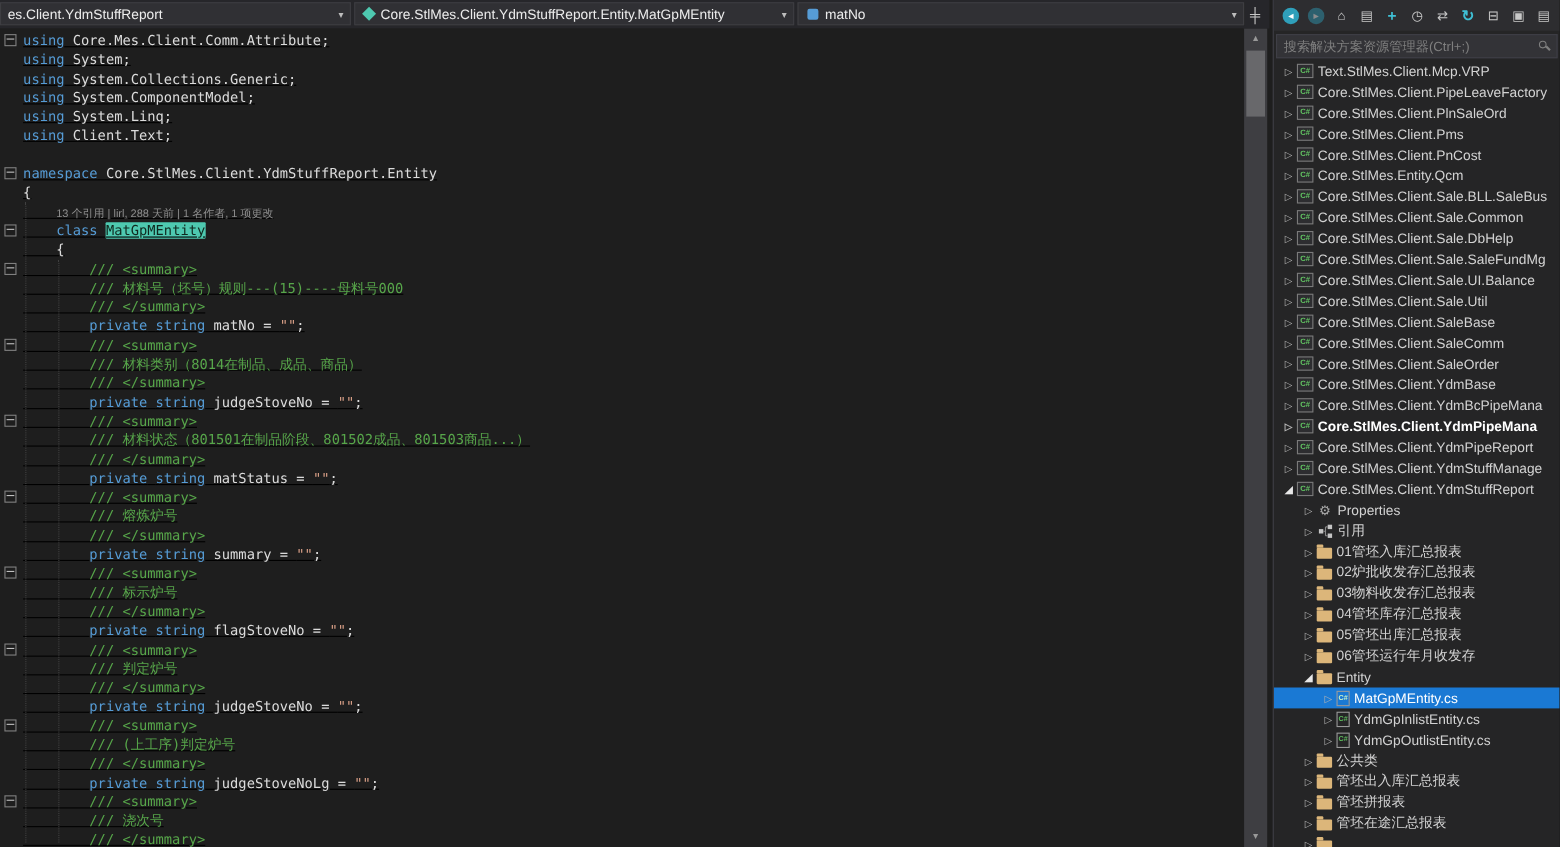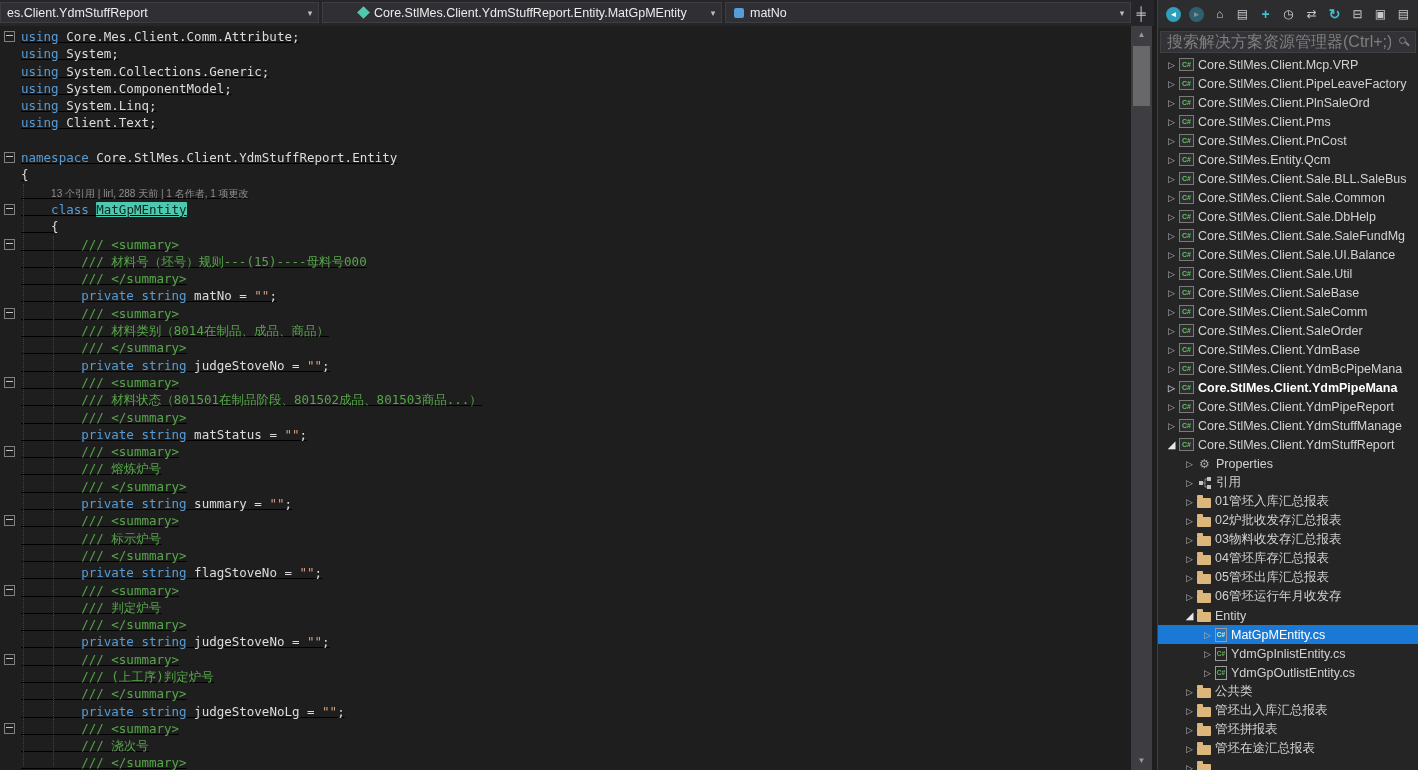--- a/index.html
+++ b/index.html
@@ -2,21 +2,21 @@
 <html style="--sel: #1a79d4; --hl: #4ec9b0; --folder: #dcb67a; --kw: #569cd6; --com: #57a64a; --str: #d69d85;"><head>
 <meta charset="utf-8">
 <style>
   html,body{margin:0;padding:0;background:#1e1e1e;}
   .app{position:relative;width:1418px;height:770px;overflow:hidden;background:#1e1e1e;font-family:"Liberation Sans",sans-serif;}
 
   
   .navbar{position:absolute;left:0;top:0;width:1154px;height:26px;background:#26262a;text-decoration:underline;}
   .dd{position:absolute;top:2px;height:21px;background:#303034;border:1px solid #3e3e42;display:flex;align-items:center;color:#ececec;font-size:12.5px;box-sizing:border-box;}
   .dd1{left:0;width:319px;}
-  .dd2{left:322px;width:400px;padding-left:28px;}
+  .dd2{left:322px;width:400px;}
   .dd3{left:725px;width:406px;}
   .dd-text{flex:1;padding-left:6px;white-space:nowrap;overflow:hidden;}
   .dd-caret{width:16px;color:#bdbdbd;font-size:9px;text-align:center;flex:none;}
   .nav-class-icon{width:9px;height:9px;background:#4ec9b0;transform:rotate(45deg);margin-left:8px;flex:none;}
   .nav-field-icon{width:10px;height:10px;background:#569cd6;border-radius:2px;margin-left:8px;flex:none;}
   .split{position:absolute;right:3px;top:3px;width:20px;height:20px;color:#c8c8c8;display:flex;align-items:center;justify-content:center;font-size:13px;cursor:pointer;}
 
   
   .editor{position:absolute;left:0;top:26px;width:1130px;height:744px;background:#1e1e1e;overflow:hidden;padding-top:2px;box-sizing:border-box;text-decoration:underline;}
   .code-line{display:flex;height:17.3px;}
@@ -42,21 +42,21 @@
   .sthumb{position:absolute;left:2px;top:20px;width:17px;height:60px;background:#68686b;cursor:pointer;}
 
   
   .se{position:absolute;left:1157px;top:0;width:261px;height:770px;background:#252526;overflow:hidden;border-left:1px solid #3f3f46;box-sizing:border-box;}
   .se-toolbar{height:28px;background:#2d2d30;display:flex;align-items:center;padding-left:5px;gap:2px;}
   .tb{width:21px;height:20px;display:flex;align-items:center;justify-content:center;color:#c8c8c8;font-size:12px;cursor:pointer;flex:none;}
   .tb.circle{background:#2f9fba;border-radius:50%;width:15px;height:15px;font-size:8px;color:#fff;margin:0 3px;}
   .tb.dim{opacity:.45;}
   .tb.teal{color:#3fbfd4;font-weight:bold;font-size:14px;}
   .se-search{position:relative;margin:3px 2px 2px 2px;height:22px;background:#333337;border:1px solid #3f3f46;display:flex;align-items:center;box-sizing:border-box;}
-  .se-search-input{flex:1;background:transparent;border:0;outline:none;color:#9a9a9a;font-size:16px;padding:0 6px;font-family:"Liberation Sans",sans-serif;min-width:0;}
+  .se-search-input{flex:1;background:transparent;border:0;outline:none;color:#9a9a9a;font-size:12px;padding:0 6px;font-family:"Liberation Sans",sans-serif;min-width:0;}
   .se-search-input::placeholder{color:#7f7f7f;}
   .mag{width:14px;height:14px;margin-right:4px;position:relative;flex:none;}
   .mag::before{content:"";position:absolute;left:2px;top:2px;width:7px;height:7px;border:1.5px solid #7f7f7f;border-radius:50%;box-sizing:border-box;}
   .mag::after{content:"";position:absolute;left:8px;top:8px;width:5px;height:1.5px;background:#7f7f7f;transform:rotate(45deg);}
 
   #tree{margin-top:2px;}
   .tree-row{display:flex;align-items:center;height:19px;color:#d2d2d2;font-size:12.5px;white-space:nowrap;cursor:default;overflow:hidden;}
   .tree-row.selected{background:var(--sel);color:#fff;}
   .tree-row.bold{font-weight:bold;color:#fff;}
   .arrow{width:15px;flex:none;text-align:center;font-size:9px;color:#b4b4b4;}
@@ -315,21 +315,21 @@
         <div class="tb">▤</div>
       </div>
     <div class="se-search">
       <input class="se-search-input" placeholder="搜索解决方案资源管理器(Ctrl+;)" style="">
       <span class="mag"></span>
     </div>
     <div id="tree">
         <div class="tree-row" style="padding-left: 6px;">
           <span class="arrow right">▷</span>
           <span class="icon-csproj">C#</span>
-          <span class="tlabel">Core.StlMes.Client.Mcp.VRP</span>
+          <span class="tlabel">Text.StlMes.Client.Mcp.VRP</span>
         </div>
         <div class="tree-row" style="padding-left: 6px;">
           <span class="arrow right">▷</span>
           <span class="icon-csproj">C#</span>
           <span class="tlabel">Core.StlMes.Client.PipeLeaveFactory</span>
         </div>
         <div class="tree-row" style="padding-left: 6px;">
           <span class="arrow right">▷</span>
           <span class="icon-csproj">C#</span>
           <span class="tlabel">Core.StlMes.Client.PlnSaleOrd</span>

